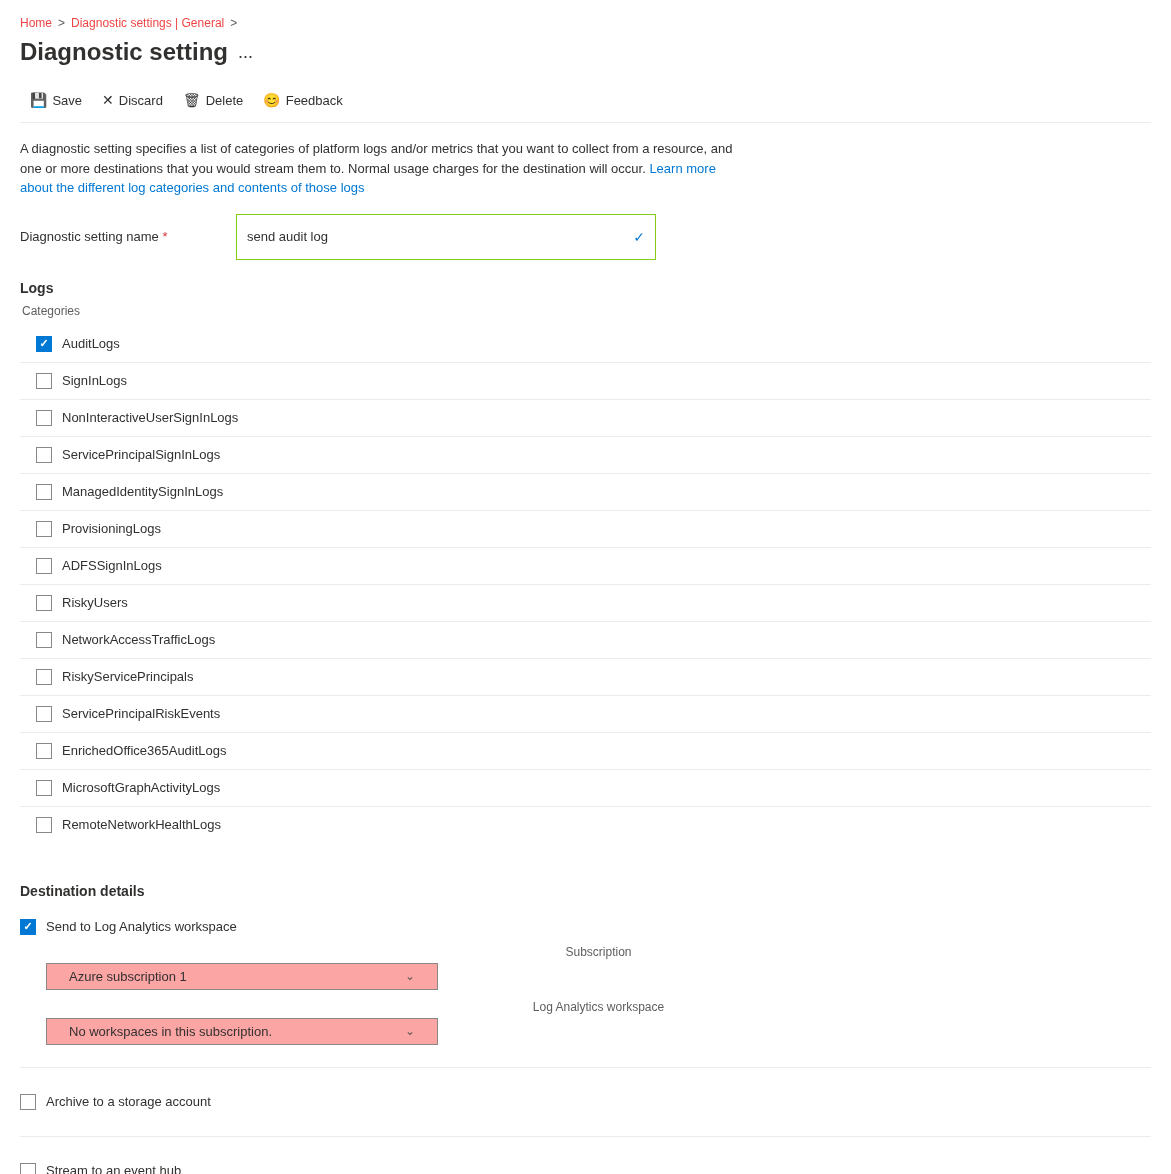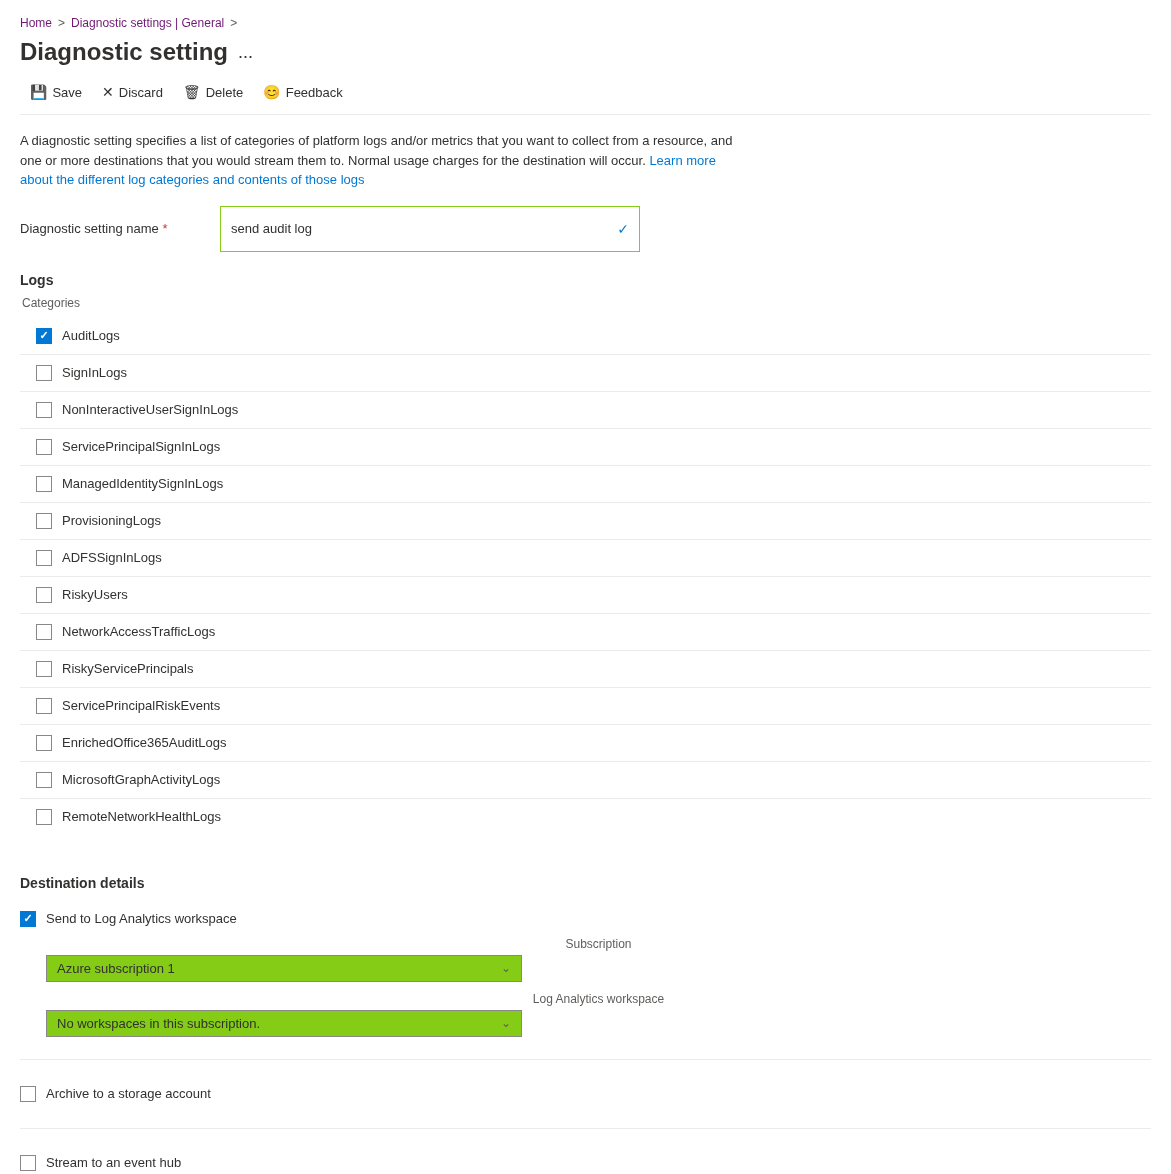--- a/index.html
+++ b/index.html
@@ -1,29 +1,29 @@
 <!DOCTYPE html>
 <html><head>
   <meta charset="utf-8">
   <style>
     * { box-sizing: border-box; margin: 0; padding: 0; }
     body { font-family: 'Segoe UI', Arial, sans-serif; font-size: 13px; color: #323130; background: #fff; }
     .page { padding: 16px 20px; max-width: 1171px; }
     .breadcrumb { display: flex; align-items: center; gap: 6px; font-size: 12px; color: #0078d4; margin-bottom: 8px; }
     .breadcrumb span { color: #605e5c; }
-    .breadcrumb a { color: #701a75; text-decoration: none; cursor: pointer; }
-    .page-title { display: flex; align-items: center; gap: 10px; margin-bottom: 12px; }
+    .breadcrumb a { color: #ef4444; text-decoration: none; cursor: pointer; }
+    .page-title { display: flex; align-items: center; gap: 10px; margin-bottom: 20px; }
     .page-title h1 { font-size: 24px; font-weight: 600; color: #323130; }
     .page-title .ellipsis { color: #323130; cursor: pointer; font-size: 18px; }
     .toolbar { display: flex; align-items: center; gap: 0; border-bottom: 1px solid #edebe9; padding-bottom: 8px; margin-bottom: 16px; }
     .toolbar-btn { display: flex; align-items: center; gap: 5px; padding: 6px 10px; border: none; background: transparent; cursor: pointer; font-size: 13px; color: #323130; border-radius: 2px; }
     .toolbar-btn .icon { font-size: 14px; }
     .description { font-size: 13px; color: #323130; line-height: 1.5; margin-bottom: 16px; max-width: 730px; }
     .description a { color: #0078d4; text-decoration: none; }
-    .field-row { display: flex; align-items: center; gap: 0; margin-bottom: 20px; }
+    .field-row { display: flex; align-items: center; gap: 16px; margin-bottom: 20px; }
     .field-label { font-size: 13px; color: #323130; min-width: 200px; }
     .field-label .required { color: #d13438; }
     .text-input { display: flex; align-items: center; border: 1px solid #84cc16; padding: 14px 10px; width: 420px; background: #fff; justify-content: space-between; }
     .text-input input { border: none; outline: none; font-size: 13px; color: #323130; width: 100%; background: transparent; }
     .text-input .check-icon { color: #0078d4; font-size: 14px; }
     .main-content { display: flex; gap: 40px; flex-direction: column; }
     .logs-section { flex: 0 0 520px; }
     .destination-section { flex: 1; }
     .section-title { font-size: 14px; font-weight: 600; color: #323130; margin-bottom: 8px; }
     .categories-label { font-size: 12px; color: #605e5c; margin-bottom: 8px; margin-left: 2px; }
@@ -32,21 +32,21 @@
     .checkbox { width: 16px; height: 16px; border: 1px solid #8a8886; background: #fff; display: flex; align-items: center; justify-content: center; cursor: pointer; flex-shrink: 0; }
     .checkbox.checked { background: #0078d4; border-color: #0078d4; }
     .checkbox.checked::after { content: '✓'; color: #fff; font-size: 11px; font-weight: bold; }
     .log-label { font-size: 13px; color: #323130; }
     .dest-row { display: flex; align-items: center; gap: 10px; padding: 14px 0; border-bottom: 1px solid #edebe9; }
     .dest-row:last-child { border-bottom: none; }
     .dest-label { font-size: 13px; color: #323130; }
     .dest-label.link-style { color: #0078d4; cursor: pointer; }
     .dropdown-group { margin-left: 26px; margin-top: 4px; margin-bottom: 4px; text-align: center; }
     .dropdown-label { font-size: 12px; color: #605e5c; margin-bottom: 4px; }
-    .dropdown-select { display: flex; align-items: center; justify-content: space-between; border: 1px solid #8a8886; padding: 5px 10px; width: 476px; background: #84cc16; cursor: pointer; font-size: 13px; color: #323130; margin-bottom: 10px; }
+    .dropdown-select { display: flex; align-items: center; justify-content: space-between; border: 1px solid #8a8886; padding: 5px 22px; width: 392px; background: #fca5a5; cursor: pointer; font-size: 13px; color: #323130; margin-bottom: 10px; }
     .dropdown-select .arrow { font-size: 12px; color: #605e5c; }
     .dest-block { border-bottom: 1px solid #edebe9; padding: 12px 0; }
     .dest-block:last-child { border-bottom: none; }
     .send-to-la-row { display: flex; align-items: center; gap: 10px; margin-bottom: 10px; }
   </style>
 </head>
 <body>
 
 <div class="page">
 

